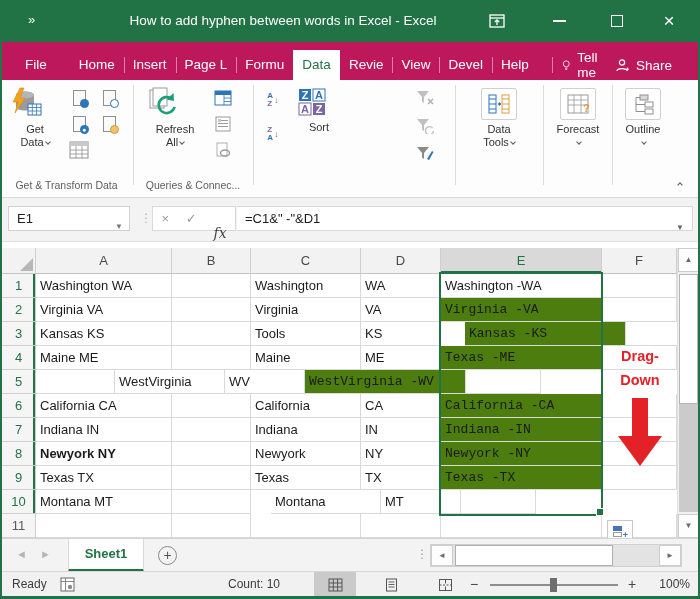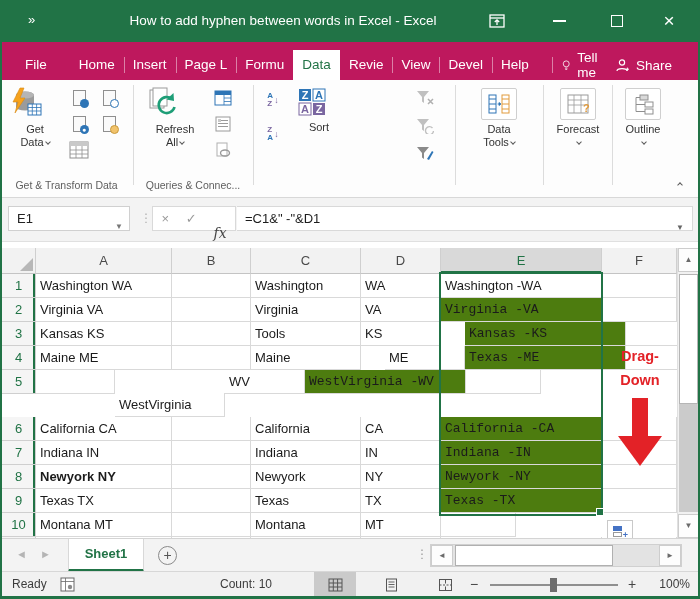--- a/index.html
+++ b/index.html
@@ -105,21 +105,21 @@
   .addsheet { position:absolute; left:158px; top:7px; width:19px; height:19px; border:1px solid #8a8a8a; border-radius:50%; color:#555; text-align:center; line-height:17px; font-size:14px; }
   .sb-dots { position:absolute; left:416px; top:8px; color:#9a9a9a; font-size:12px; }
   .hscroll { position:absolute; left:430px; top:5px; width:252px; height:23px; background:#e3e3e3; border:1px solid #d0d0d0; }
   .hs-btn { position:absolute; top:0; width:22px; height:21px; background:#fdfdfd; border:1px solid #cdcdcd; color:#6a6a6a; font-size:8px; text-align:center; line-height:20px; }
   .hs-thumb { position:absolute; left:24px; top:0; width:158px; height:21px; background:#fff; border:1px solid #b0b0b0; }
 
   
   .statusbar { position:absolute; top:571px; left:0; width:700px; height:26px; background:#f1f1f1; border-top:1px solid #d7d7d7; font-size:12px; color:#3c3c3c; }
   .sb-ready { position:absolute; left:12px; top:5px; }
   .sb-macro { position:absolute; left:60px; top:5px; }
-  .sb-count { position:absolute; left:220px; top:5px; }
+  .sb-count { position:absolute; left:228px; top:5px; }
   .viewbtn { position:absolute; top:0; width:42px; height:25px; display:flex; align-items:center; justify-content:center; }
   .viewbtn.active { background:#cacaca; }
   .zminus { position:absolute; left:470px; top:4px; font-size:14px; color:#444; }
   .ztrack { position:absolute; left:490px; top:12px; width:128px; height:2px; background:#8f8f8f; }
   .zhandle { position:absolute; left:550px; top:6px; width:7px; height:14px; background:#6e6e6e; }
   .zplus { position:absolute; left:628px; top:4px; font-size:14px; color:#444; }
   .zpct { position:absolute; left:648px; top:5px; width:42px; text-align:right; }
 
   svg { display:block; }
 </style>
@@ -402,28 +402,28 @@
           <div class="cell gc" style="width:110px;">Tools</div>
           <div class="cell gc" style="width:80px;">KS</div>
           <div class="cell gc fill" style="width:161px;margin-left:24px;">Kansas -KS</div>
           <div class="cell gc" style="width:75px;"></div>
         </div>
         <div class="grow">
           <div class="rowhdr hl" style="width:34px;">4</div>
           <div class="cell gc" style="width:136px;">Maine ME</div>
           <div class="cell gc" style="width:79px;"></div>
           <div class="cell gc" style="width:110px;">Maine</div>
-          <div class="cell gc" style="width:80px;margin-left:24px;">ME</div>
+          <div class="cell gc" style="width:80px;">ME</div>
           <div class="cell gc fill" style="width:161px;">Texas -ME</div>
           <div class="cell gc" style="width:75px;"></div>
         </div>
         <div class="grow">
           <div class="rowhdr hl" style="width:34px;">5</div>
           <div class="cell gc" style="width:79px;"></div>
-          <div class="cell gc" style="width:110px;margin-top:23px;">WestVirginia</div>
+          <div class="cell gc" style="width:110px;">WestVirginia</div>
           <div class="cell gc" style="width:80px;">WV</div>
           <div class="cell gc fill" style="width:161px;">WestVirginia -WV</div>
           <div class="cell gc" style="width:75px;"></div>
         </div>
         <div class="grow">
           <div class="rowhdr hl" style="width:34px;">6</div>
           <div class="cell gc" style="width:136px;">California CA</div>
           <div class="cell gc" style="width:79px;"></div>
           <div class="cell gc" style="width:110px;">California</div>
           <div class="cell gc" style="width:80px;">CA</div>
@@ -454,21 +454,21 @@
           <div class="cell gc" style="width:79px;"></div>
           <div class="cell gc" style="width:110px;">Texas</div>
           <div class="cell gc" style="width:80px;">TX</div>
           <div class="cell gc fill" style="width:161px;">Texas -TX</div>
           <div class="cell gc" style="width:75px;"></div>
         </div>
         <div class="grow">
           <div class="rowhdr hl" style="width:34px;">10</div>
           <div class="cell gc" style="width:136px;">Montana MT</div>
           <div class="cell gc" style="width:79px;"></div>
-          <div class="cell gc" style="width:110px;">Montana</div>
+          <div class="cell gc" style="width:110px;margin-left:20px;">Montana</div>
           <div class="cell gc" style="width:80px;">MT</div>
           <div class="cell gc" style="width:75px;"></div>
         </div>
         <div class="grow">
           <div class="rowhdr" style="width:34px;">11</div>
           <div class="cell gc" style="width:136px;"></div>
           <div class="cell gc" style="width:79px;"></div>
           <div class="cell gc" style="width:110px;"></div>
           <div class="cell gc" style="width:80px;"></div>
           <div class="cell gc" style="width:161px;"></div>

